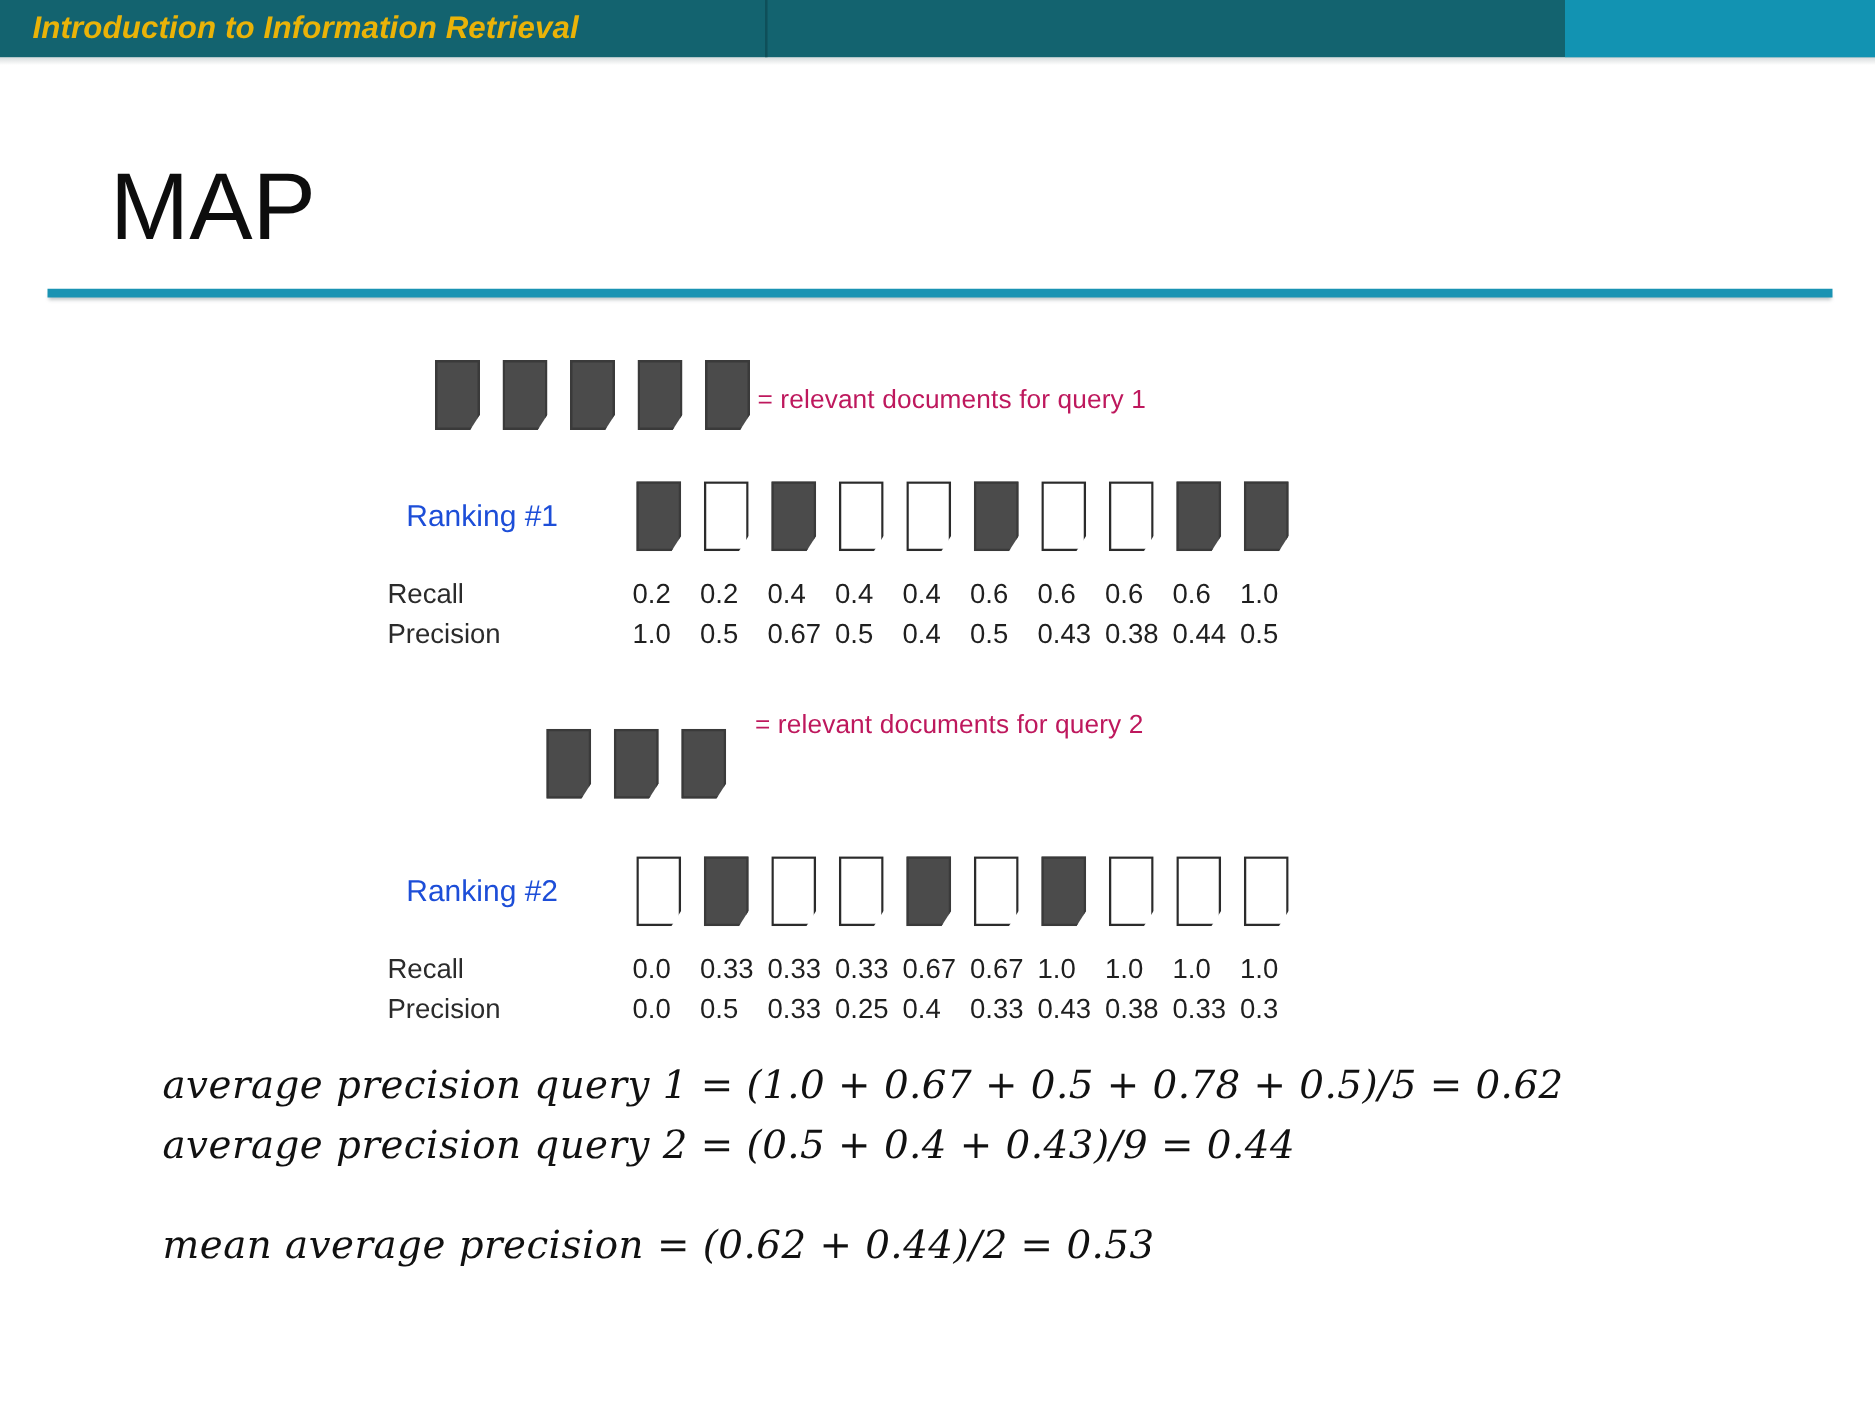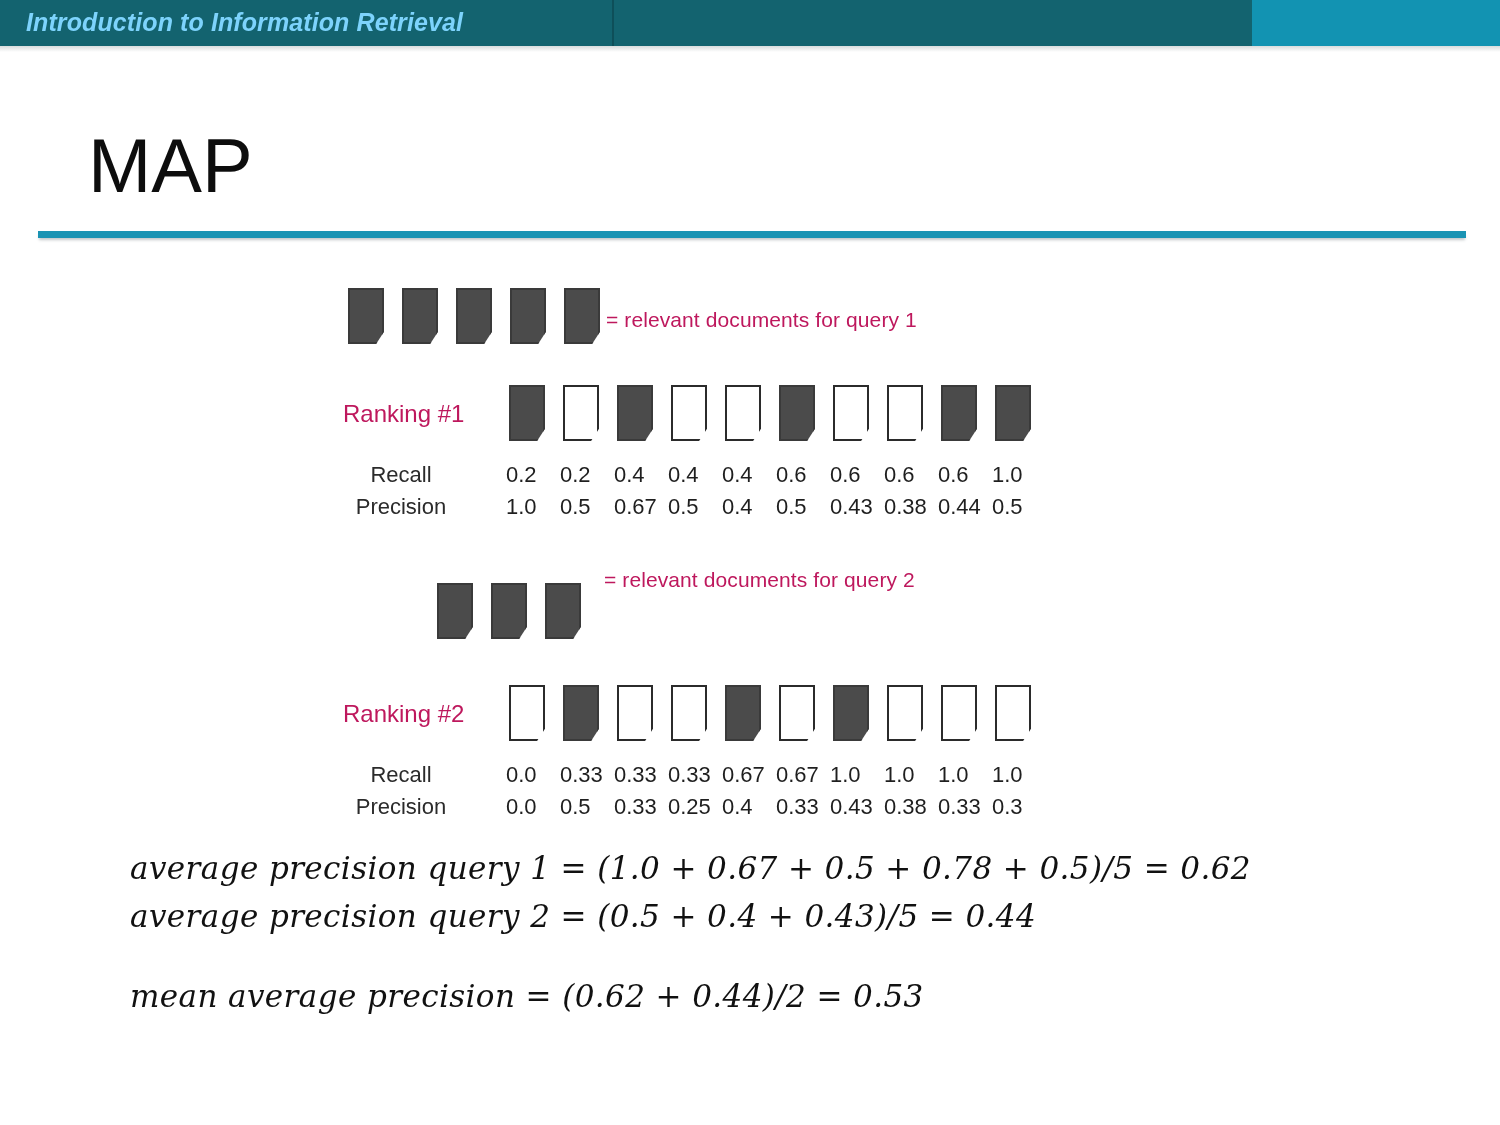--- a/index.html
+++ b/index.html
@@ -34,21 +34,21 @@
     left: 612px; top: 0;
     width: 2px; height: 46px;
     background: #0e4f59;
   }
   #header-title {
     position: absolute;
     left: 26px; top: 8px;
     font-size: 25px;
     font-style: italic;
     font-weight: 600;
-    color: #7dd3fc;
+    color: #eab308;
     letter-spacing: 0.1px;
     white-space: nowrap;
   }
   #header-shadow {
     position: absolute;
     left: 0; top: 46px;
     width: 1500px; height: 6px;
     background: linear-gradient(to bottom, #d8dcdd, #ffffff);
   }
 
@@ -101,33 +101,32 @@
   .legend-label {
     position: absolute;
     font-size: 21px;
     color: #be185d;
     white-space: nowrap;
     letter-spacing: 0.1px;
   }
   .ranking-label {
     position: absolute;
     font-size: 24px;
-    color: #be185d;
-    white-space: nowrap;
-    margin-left: 18px;
+    color: #1d4ed8;
+    white-space: nowrap;
   }
 
   .metric-row {
     position: absolute;
     display: flex;
     align-items: baseline;
   }
   .metric-name {
     width: 182px;
-    text-align: center;
+    text-align: left;
     padding-right: 14px;
     font-size: 22px;
     color: #2b2b2b;
     white-space: nowrap;
   }
   .metric-cell {
     width: 54px;
     text-align: left;
     font-size: 22px;
     color: #1f1f1f;
@@ -254,14 +253,14 @@
       <div class="metric-cell">0.33</div>
       <div class="metric-cell">0.43</div>
       <div class="metric-cell">0.38</div>
       <div class="metric-cell">0.33</div>
       <div class="metric-cell">0.3</div>
     </div>
 
 </div>
 
 <div class="formula" style="left:130px; top:850px;">average precision query 1 = (1.0 + 0.67 + 0.5 + 0.78 + 0.5)/5 = 0.62</div>
-<div class="formula" style="left:130px; top:898px;">average precision query 2 = (0.5 + 0.4 + 0.43)/5 = 0.44</div>
+<div class="formula" style="left:130px; top:898px;">average precision query 2 = (0.5 + 0.4 + 0.43)/9 = 0.44</div>
 <div class="formula" style="left:130px; top:978px;">mean average precision = (0.62 + 0.44)/2 = 0.53</div>
 
 </body></html>

